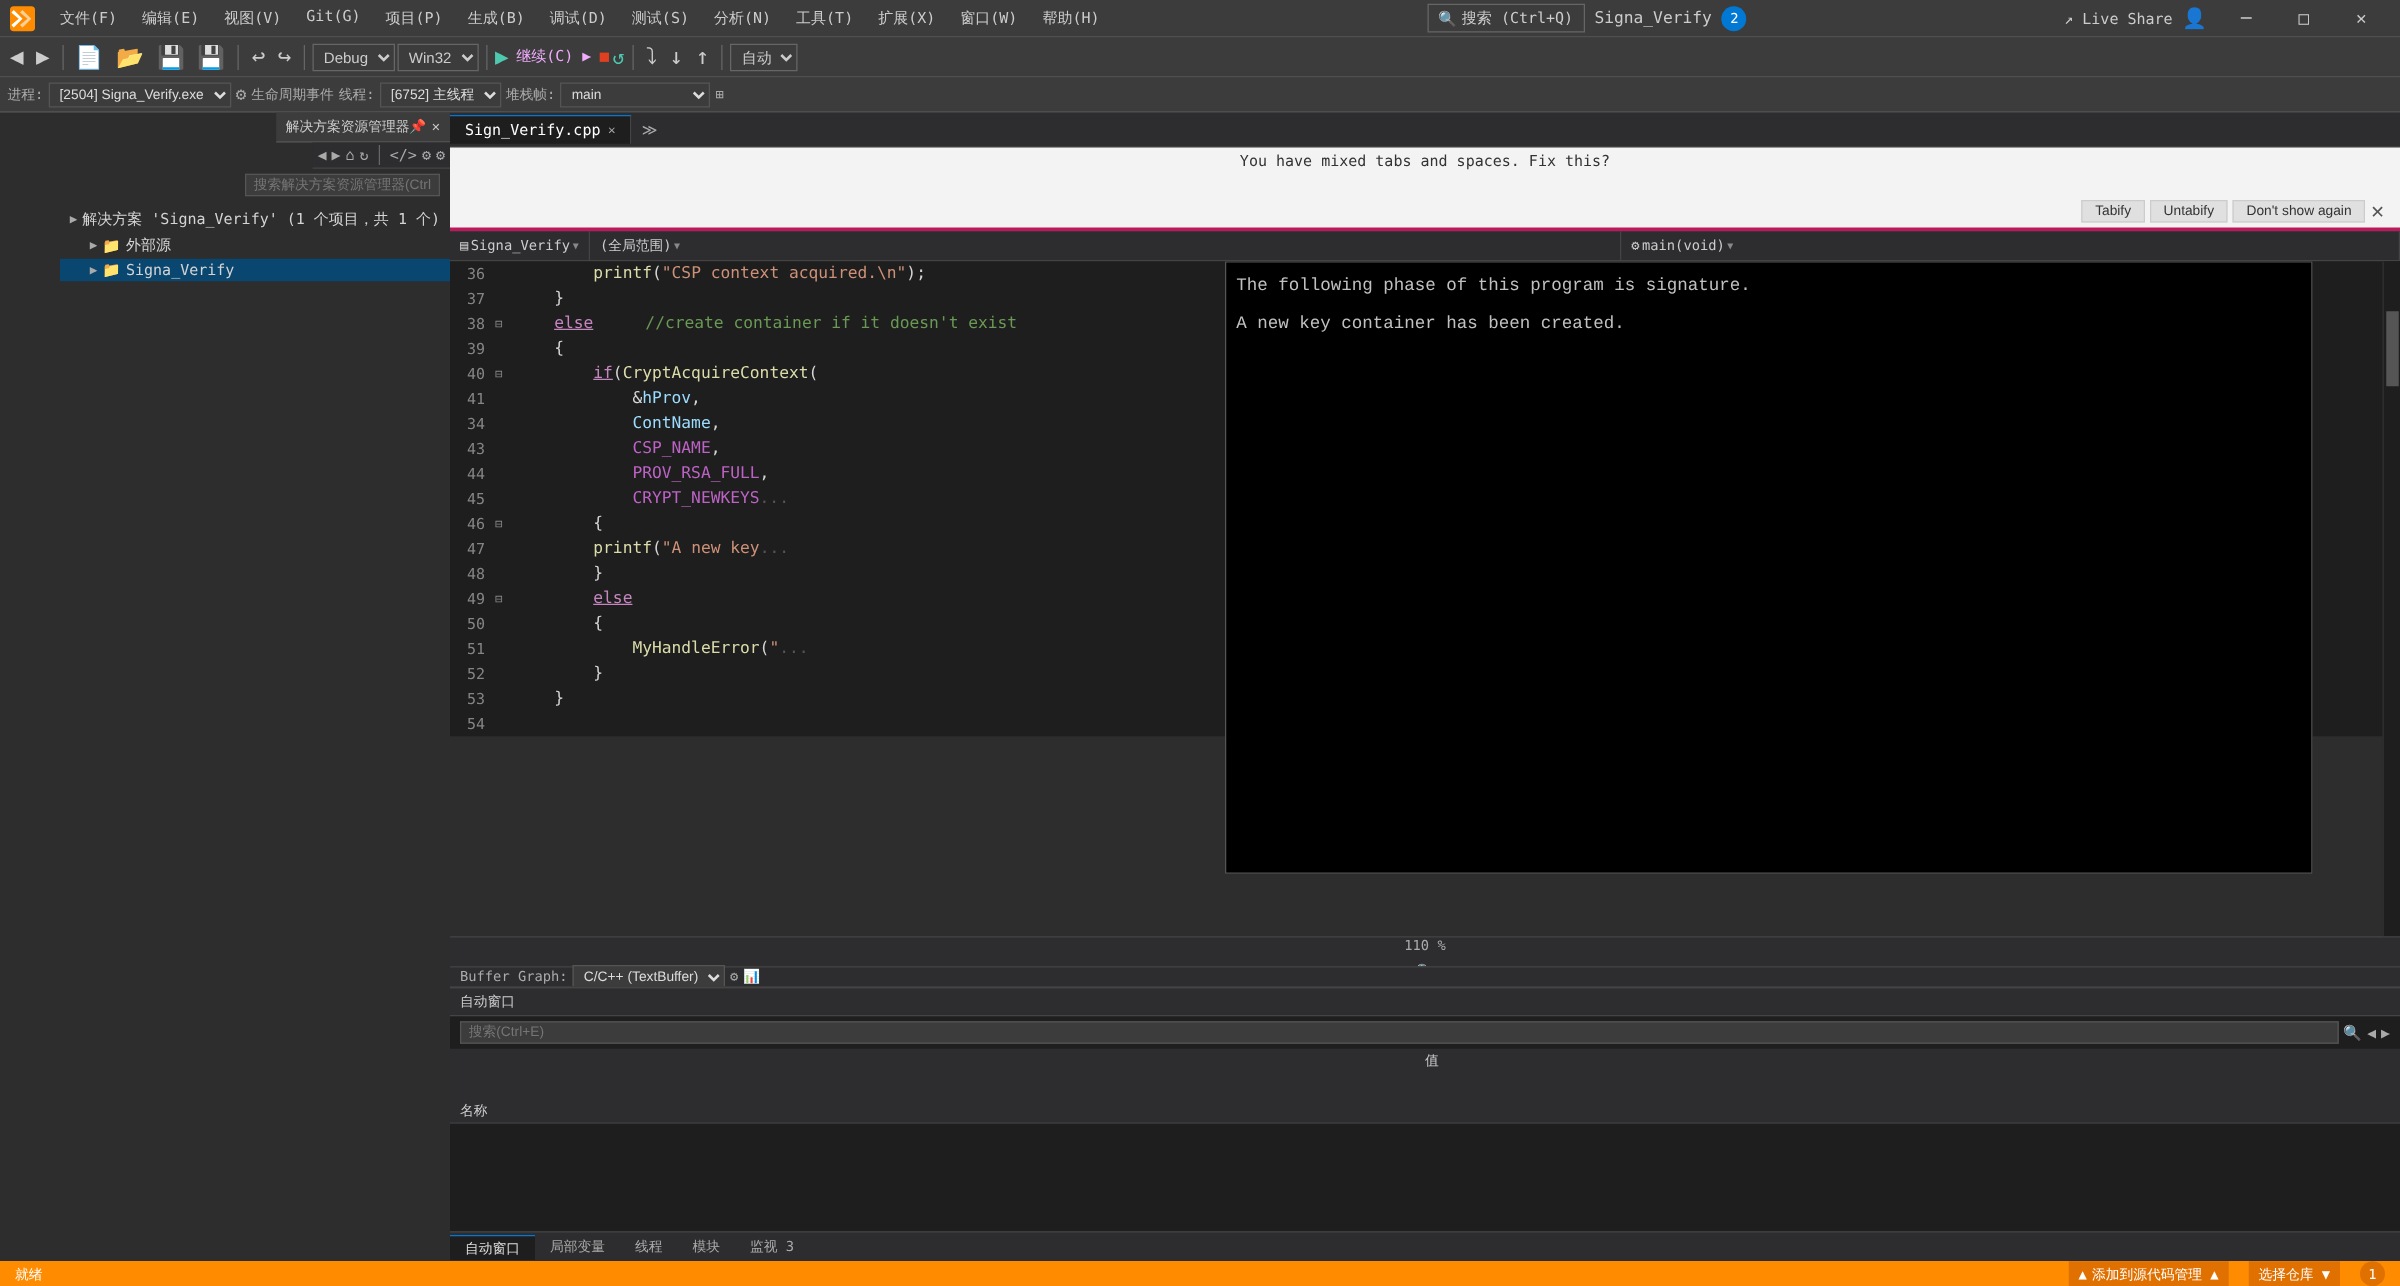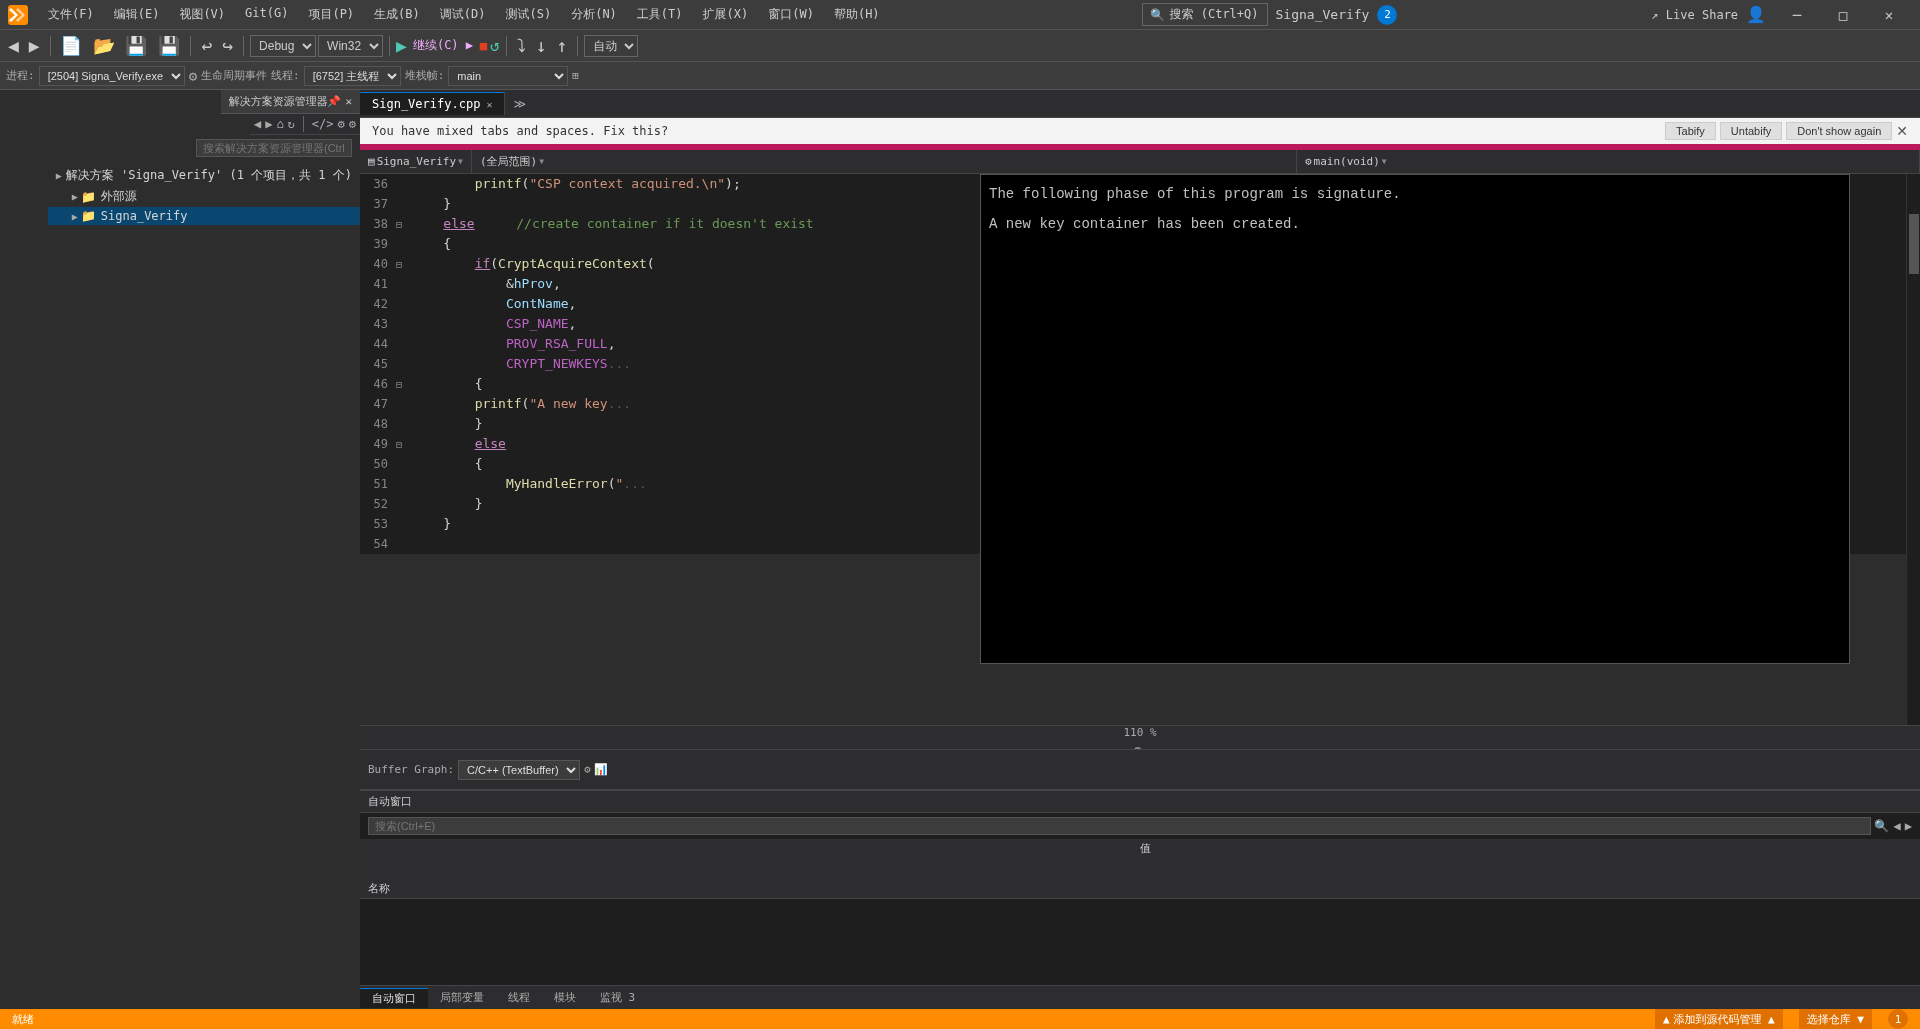--- a/index.html
+++ b/index.html
@@ -38,21 +38,21 @@
     .tree-item { padding: 2px 8px; cursor: pointer; display: flex; align-items: center; gap: 4px; font-size: 12px; }
     .tree-item.selected { background: #094771; }
     .tree-icon { font-size: 10px; color: #aaa; }
     .tree-folder { color: #dcb67a; }
     #editor-tabs { background: #2d2d30; display: flex; align-items: center; border-bottom: 1px solid #444; height: 28px; }
     .editor-tab { padding: 4px 12px; font-size: 12px; color: #aaa; cursor: pointer; border-right: 1px solid #444; display: flex; align-items: center; gap: 6px; }
     .editor-tab.active { background: #1e1e1e; color: #fff; border-top: 1px solid #0078d4; }
     .tab-close { color: #aaa; font-size: 10px; cursor: pointer; }
 
     
-    #notif-bar { background: #f3f3f3; display: flex; align-items: center; padding: 4px 12px; gap: 24px; border-bottom: 6px solid #be185d; font-size: 12px; color: #333; }
+    #notif-bar { background: #f3f3f3; display: flex; align-items: center; padding: 4px 12px; gap: 24px; border-bottom: 3px solid #be185d; font-size: 12px; color: #333; flex-direction: column; }
     #notif-bar-btns { margin-left: auto; display: flex; gap: 4px; }
     .notif-btn { background: #e0e0e0; border: 1px solid #ccc; padding: 2px 10px; font-size: 11px; cursor: pointer; color: #333; }
     .notif-close { background: none; border: none; font-size: 14px; cursor: pointer; color: #555; }
 
     
     #editor-dropdowns { display: flex; align-items: center; background: #2d2d30; border-bottom: 1px solid #444; height: 24px; font-size: 11px; }
     .ed-dropdown { display: flex; align-items: center; gap: 2px; padding: 2px 8px; border-right: 1px solid #444; color: #ccc; cursor: pointer; height: 100%; }
     .ed-dropdown-arrow { font-size: 8px; color: #888; }
 
     
@@ -60,21 +60,21 @@
     .kw2 { color: #c586c0; text-decoration: underline; } 
     .str { color: #ce9178; } 
     .func { color: #dcdcaa; } 
     .comment { color: #6a9955; margin-left: 26px; }
     .punc { color: #d4d4d4; }
     .var2 { color: #9cdcfe; } 
     .macro { color: #bd63c5; }
 
     
     #editor-status { background: #2d2d30; height: 24px; display: flex; align-items: center; padding: 0 8px; font-size: 11px; color: #aaa; gap: 8px; border-top: 1px solid #444; flex-direction: column; }
-    #buffer-graph { display: flex; align-items: center; background: #2d2d30; height: 40px; padding: 0 8px; font-size: 11px; color: #aaa; gap: 4px; border-top: 1px solid #444; }
+    #buffer-graph { display: flex; align-items: center; background: #2d2d30; height: 16px; padding: 0 8px; font-size: 11px; color: #aaa; gap: 4px; border-top: 1px solid #444; }
 
     
     #auto-window { background: #1e1e1e; border-top: 2px solid #444; height: 220px; display: flex; flex-direction: column; }
     #auto-header { background: #2d2d30; padding: 3px 8px; font-size: 11px; color: #ccc; border-bottom: 1px solid #444; }
     #auto-search { padding: 4px 8px; display: flex; gap: 4px; align-items: center; }
     #auto-search input { background: #3c3c3c; border: 1px solid #555; color: #ddd; padding: 2px 6px; font-size: 11px; flex: 1; }
     #auto-table-header { display: flex; background: #2d2d30; padding: 2px 8px; font-size: 11px; color: #ccc; border-bottom: 1px solid #444; gap: 0; }
     .auto-col { flex: 1; margin-top: 40px; }
     .auto-col2 { flex: 1; }
 
@@ -317,21 +317,21 @@
           <div class="line-code">        <span class="kw2">if</span>(<span class="func">CryptAcquireContext</span>(</div>
         </div>
 
         <div class="code-line">
           <div class="line-num">41</div>
           <div class="line-gutter"></div>
           <div class="line-code">            &amp;<span class="var2">hProv</span>,</div>
         </div>
 
         <div class="code-line">
-          <div class="line-num">42</div>
+          <div class="line-num">34</div>
           <div class="line-gutter"></div>
           <div class="line-code">            <span class="var2">ContName</span>,</div>
         </div>
 
         <div class="code-line">
           <div class="line-num">43</div>
           <div class="line-gutter"></div>
           <div class="line-code">            <span class="macro">CSP_NAME</span>,</div>
         </div>
 

